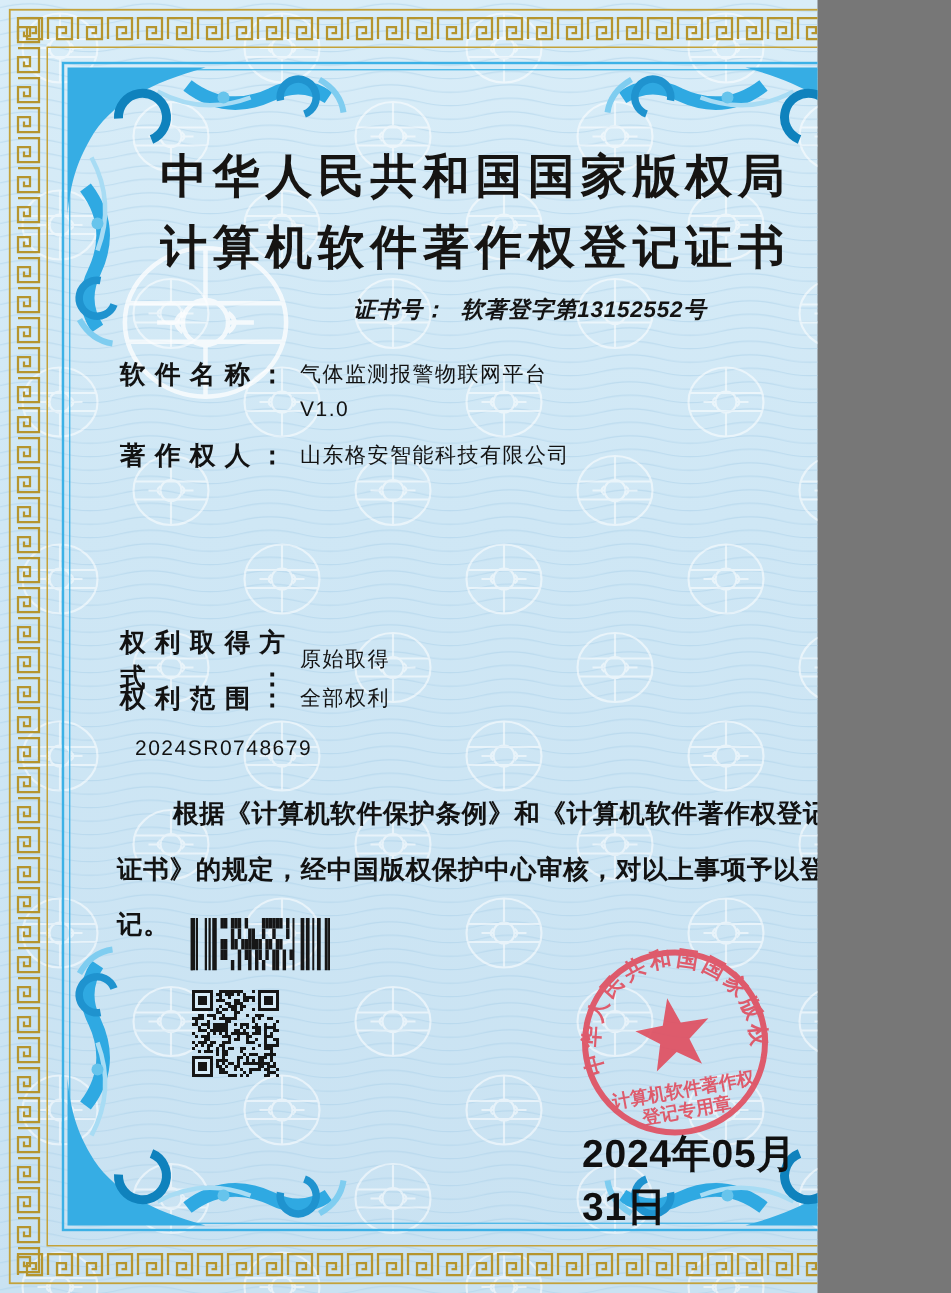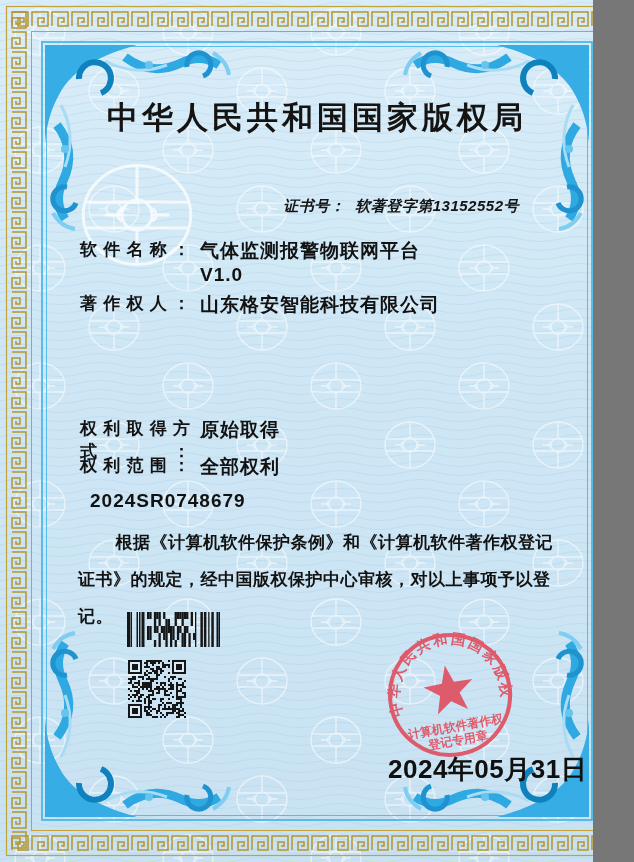--- a/index.html
+++ b/index.html
@@ -1,38 +1,38 @@
 <!DOCTYPE html>
 <html><head>
 <meta charset="utf-8">
 <style>
   html,body{margin:0;padding:0;background:#777;}
   .certificate{
-    position:relative;width:593px;height:862px;overflow:hidden;
+    position:relative;width:545px;height:862px;overflow:hidden;
     background:linear-gradient(180deg,#d9edf8 0%,#cfe7f5 40%,#c9e2f2 100%);
     font-family:"Liberation Sans","DejaVu Sans",sans-serif;
     color:#151515;
   }
   .bglayer{position:absolute;left:0;top:0;width:634px;height:862px;pointer-events:none;}
   .title{
     position:absolute;left:0;top:94px;width:634px;text-align:center;
     font-family:"Liberation Serif","DejaVu Serif",serif;
     font-weight:bold;font-size:31px;line-height:47px;letter-spacing:4px;color:#161412;
   }
   .certno{
     position:absolute;top:197px;right:74px;font-size:15px;font-weight:bold;letter-spacing:.5px;color:#141414;font-style:italic;
   }
   .certno .gap{display:inline-block;width:10px;}
-  .row{position:absolute;left:80px;display:flex;align-items:flex-start;}
+  .row{position:absolute;left:80px;display:flex;align-items:center;}
   .flabel{
     display:inline-block;width:110px;font-size:17px;font-weight:bold;
     text-align:justify;text-align-last:justify;flex:0 0 110px;color:#121212;
   }
   .fvalue{
-    display:inline-block;margin-left:10px;font-size:19px;font-weight:bold;letter-spacing:1px;color:#121212;
+    display:inline-block;margin-left:10px;font-size:14px;font-weight:normal;letter-spacing:1px;color:#121212;
   }
   .statement{
     position:absolute;left:78px;top:524px;width:482px;
     font-size:17px;font-weight:bold;line-height:37px;text-indent:2.2em;letter-spacing:.5px;color:#121212;
   }
   .barcode{position:absolute;left:127px;top:612px;}
   .qrcode{position:absolute;left:128px;top:660px;}
   .seal{position:absolute;left:380px;top:625px;opacity:.88;}
   .date{
     position:absolute;left:388px;top:752px;font-size:26px;font-weight:bold;letter-spacing:.5px;color:#101010;
@@ -245,20 +245,21 @@
     <rect x="46.5" y="46.5" width="541" height="769" fill="none" stroke="#3cb1e6" stroke-width="0.8"></rect>
 
     <use href="#flour" transform="translate(45,45)"></use>
     <use href="#flour" transform="translate(589,45) scale(-1,1)"></use>
     <use href="#flour" transform="translate(45,817) scale(1,-1)"></use>
     <use href="#flour" transform="translate(589,817) scale(-1,-1)"></use>
   </svg>
 
   <div class="title">
     <div>中华人民共和国国家版权局</div>
+    <div>计算机软件著作权登记证书</div>
   </div>
 
   <div class="certno">
     <span>证书号：</span><span class="gap"></span><span>软著登字第13152552号</span>
   </div>
 
   <div class="row" style="top:238px">
     <span class="flabel">软件名称：</span>
     <span class="fvalue">气体监测报警物联网平台</span>
   </div>

